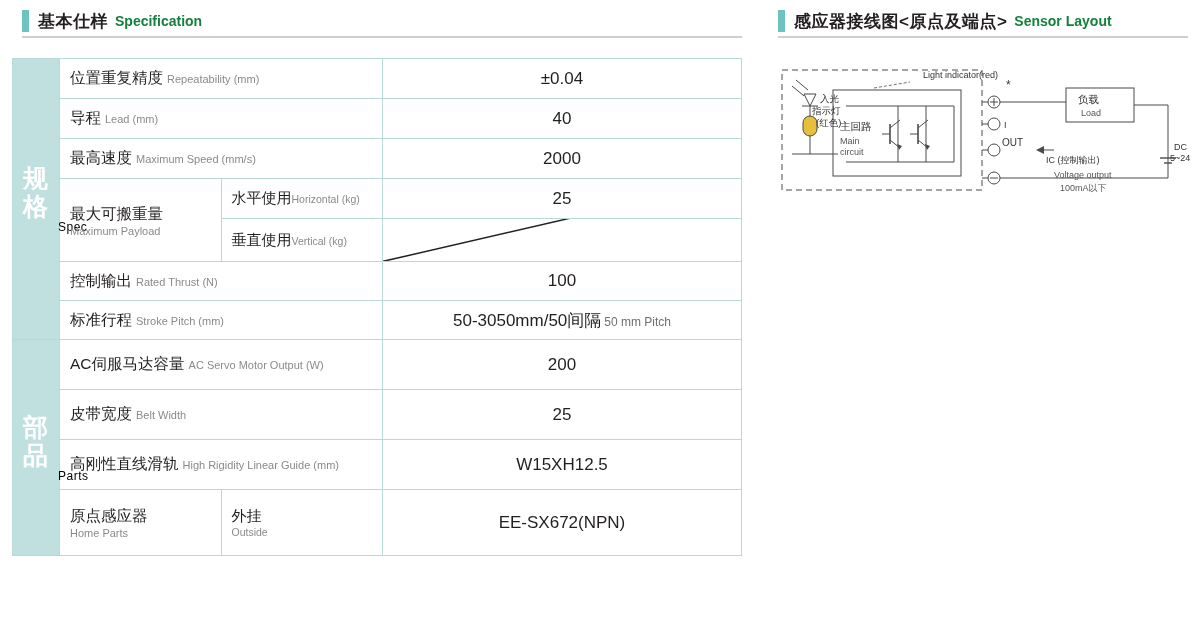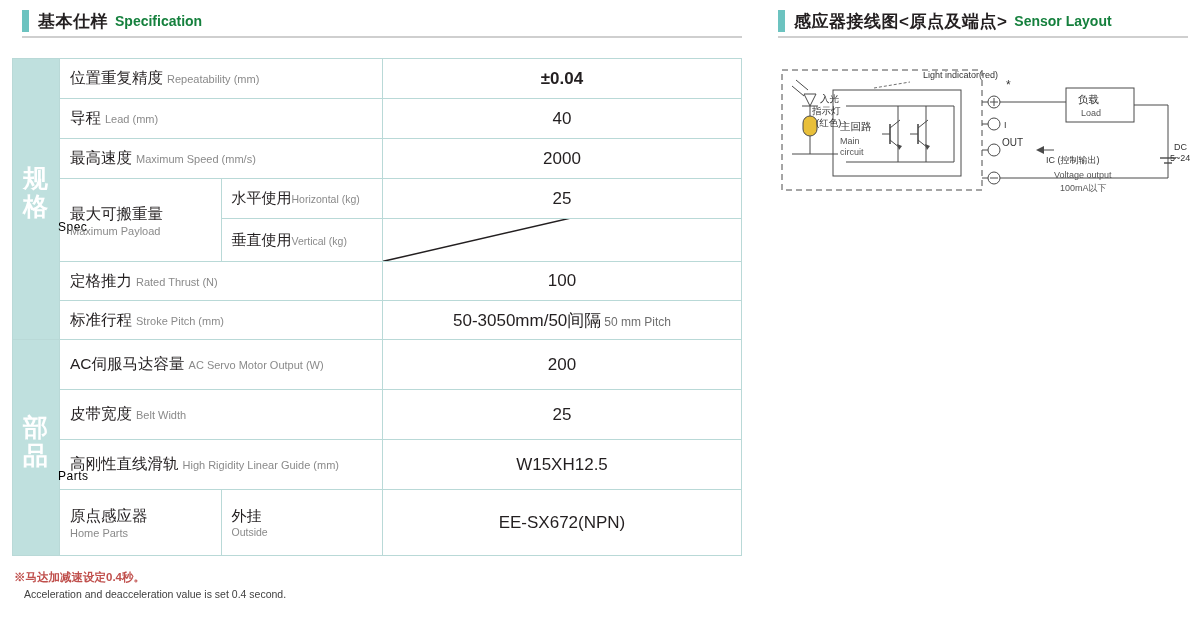--- a/index.html
+++ b/index.html
@@ -103,21 +103,21 @@
   .val {
     text-align: center;
     font-size: 17px;
     color: #231f20;
   }
   .val .small {
     font-size: 12px;
     color: #6f6f6f;
     margin-left: 3px;
   }
-  .val-wide { width: 338px; font-weight: bold; }
+  .val-wide { width: 338px; }
   .sub-cn { font-size: 15px; }
   .sub-en { font-size: 10.5px; color: #8a8a8a; }
   .diag-cell { position: relative; padding: 0 !important; }
   .diag-cell svg { display: block; width: 100%; height: 100%; }
 
   
   .note {
     position: absolute;
     left: 14px;
     top: 570px;
@@ -207,21 +207,21 @@
         </td>
         <td class="val diag-cell">
           <svg viewBox="0 0 338 40" preserveAspectRatio="none">
             <line x1="0" y1="40" x2="338" y2="-38" stroke="#231f20" stroke-width="1.4"></line>
           </svg>
         </td>
       </tr>
 
       <tr style="height:39px;">
         <td colspan="2">
-          <span class="lbl-cn">定格推力</span><span class="lbl-en">Rated Thrust (N)</span>
+          <span class="lbl-cn">控制输出</span><span class="lbl-en">Rated Thrust (N)</span>
         </td>
         <td class="val">100</td>
       </tr>
 
       <tr style="height:39px;">
         <td colspan="2">
           <span class="lbl-cn">标准行程</span><span class="lbl-en">Stroke Pitch (mm)</span>
         </td>
         <td class="val">
           <span>50-3050mm/50间隔</span><span class="small">50 mm Pitch</span>
@@ -260,24 +260,20 @@
         </td>
         <td>
           <div class="sub-cn">外挂</div>
           <div class="sub-en">Outside</div>
         </td>
         <td class="val">EE-SX672(NPN)</td>
       </tr>
     </tbody>
   </table>
 
-  <div class="note">
-    <div class="n1">※马达加减速设定0.4秒。</div>
-    <div class="n2">Acceleration and deacceleration value is set 0.4 second.</div>
-  </div>
 
   <div class="sensor-wrap">
     <svg width="412" height="148" viewBox="0 0 412 148">
 
       <rect x="4" y="8" width="200" height="120" fill="none" stroke="#4a4a4a" stroke-width="1" stroke-dasharray="6,4"></rect>
 
       <rect x="55" y="28" width="128" height="86" fill="none" stroke="#4a4a4a" stroke-width="1"></rect>
 
       <polygon points="26,32 38,32 32,44" fill="none" stroke="#4a4a4a" stroke-width="1"></polygon>
       <line x1="24" y1="44" x2="40" y2="44" stroke="#4a4a4a" stroke-width="1"></line>

